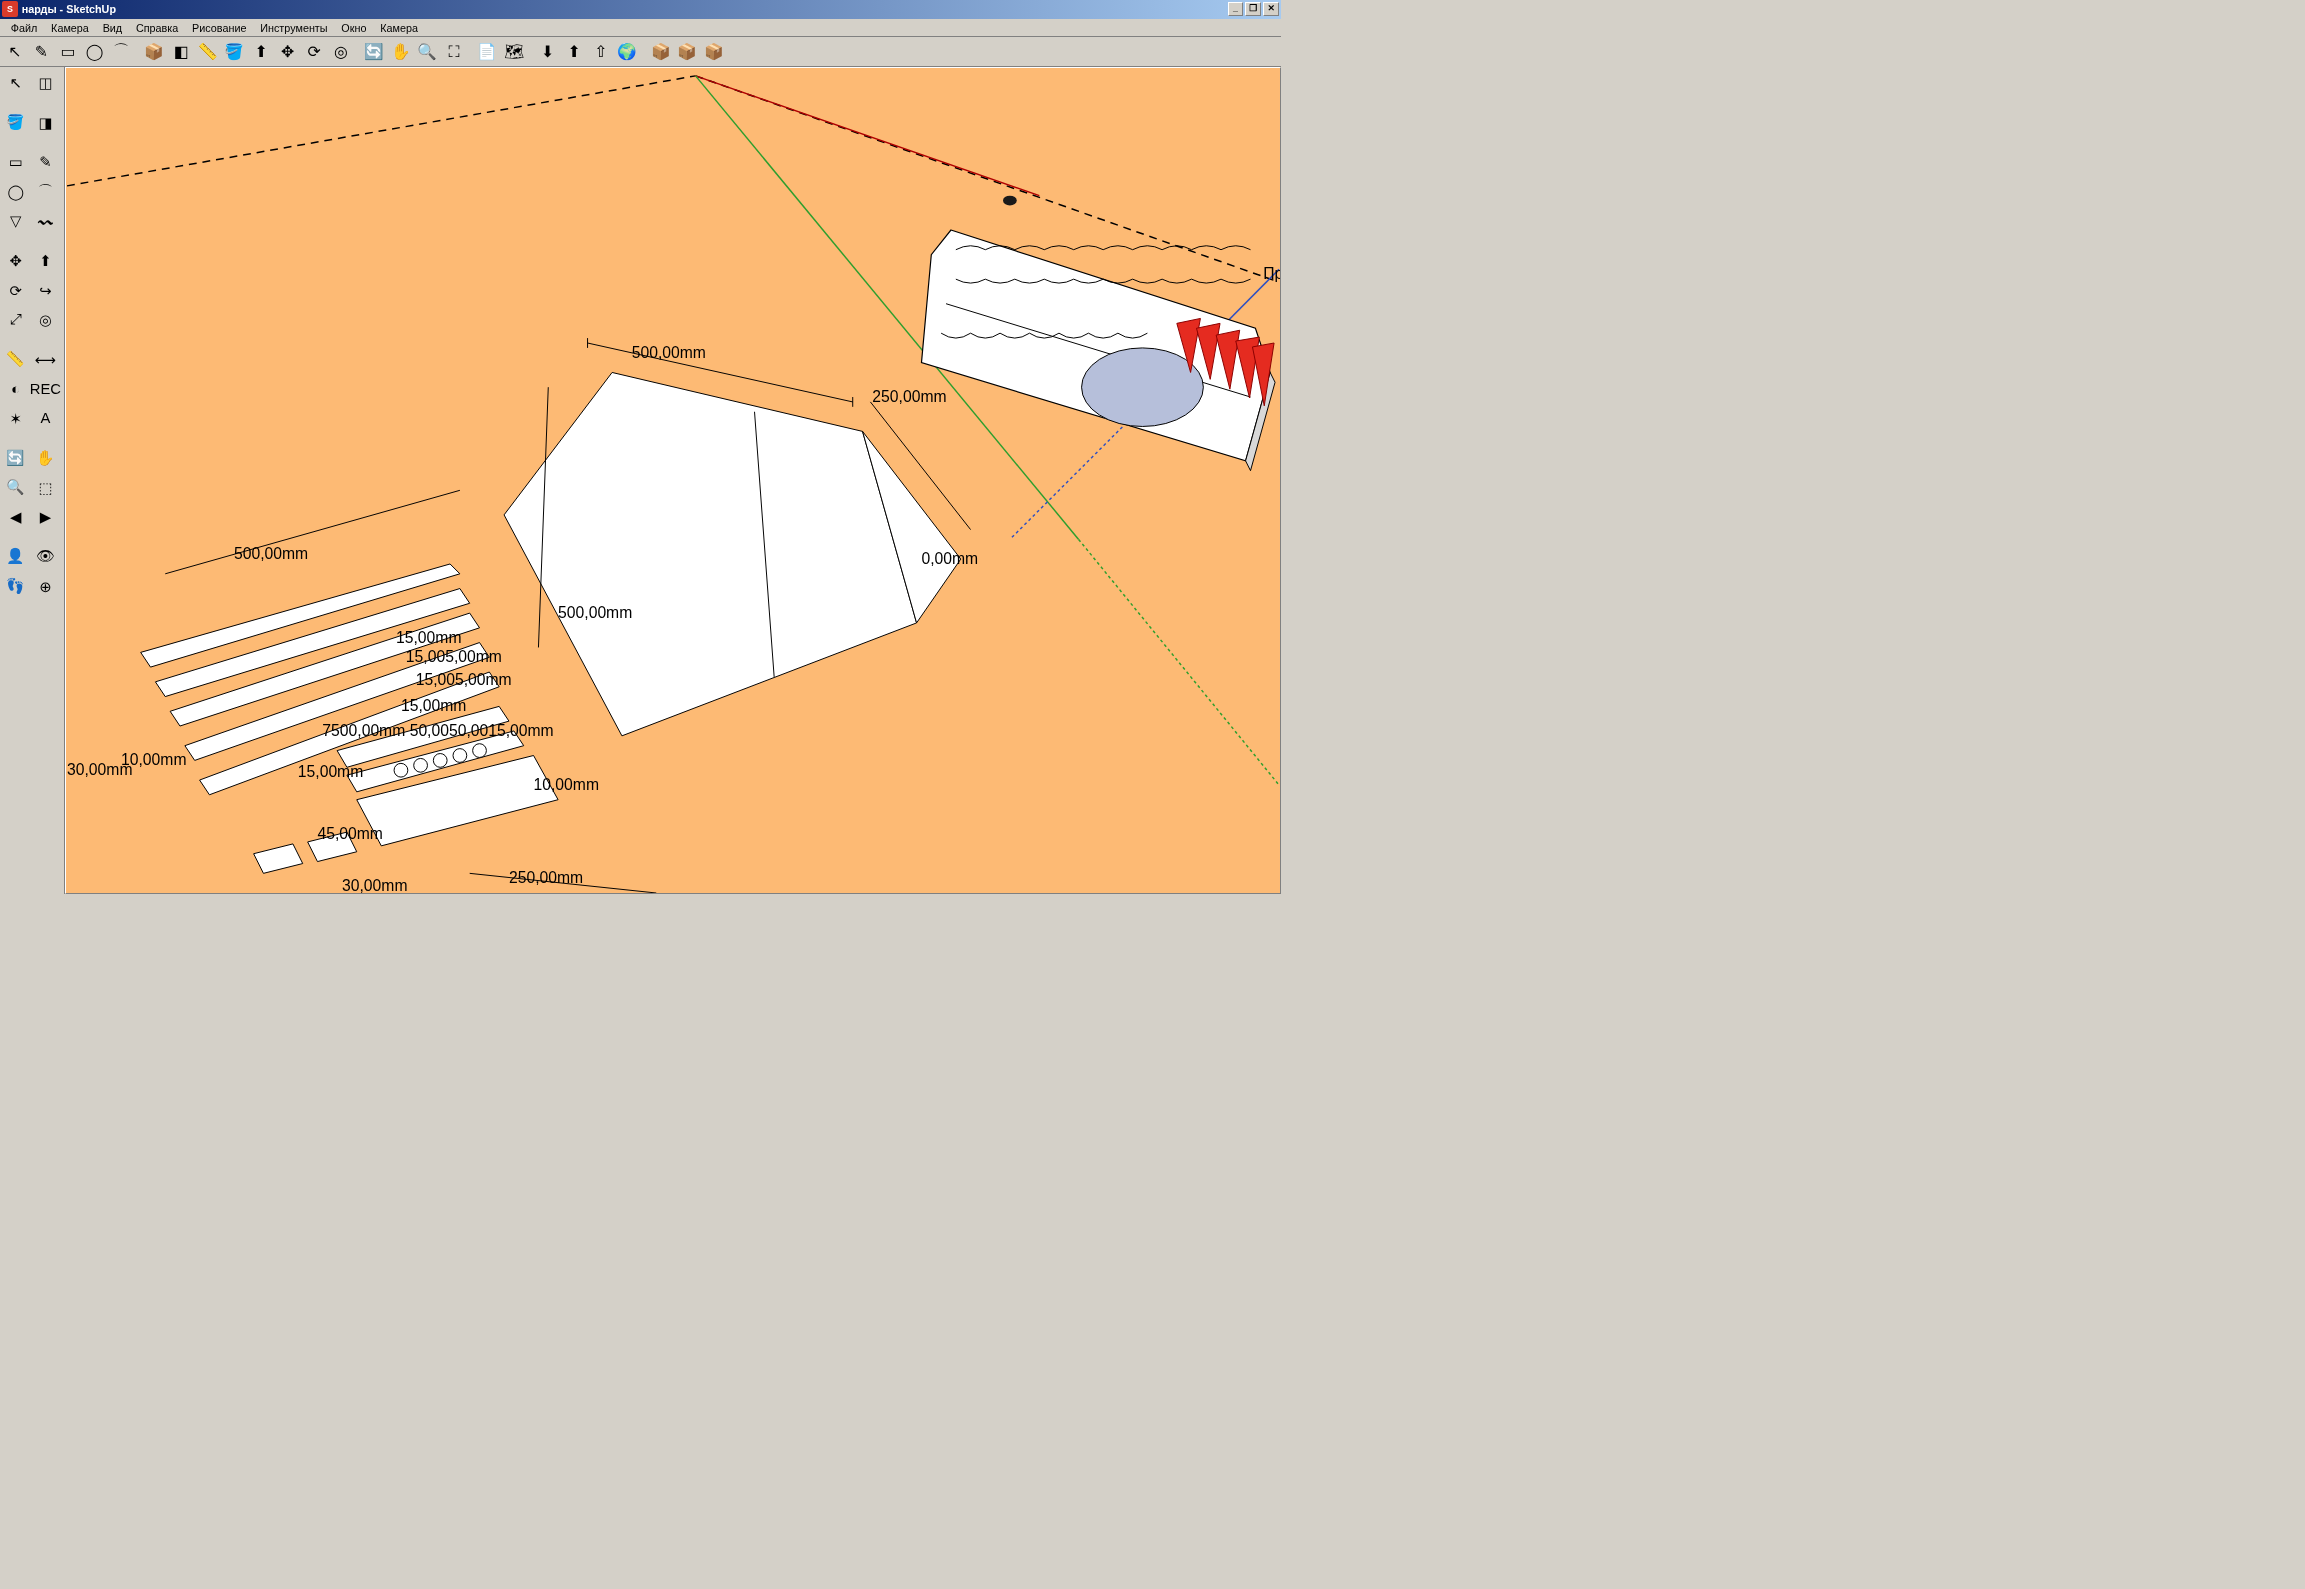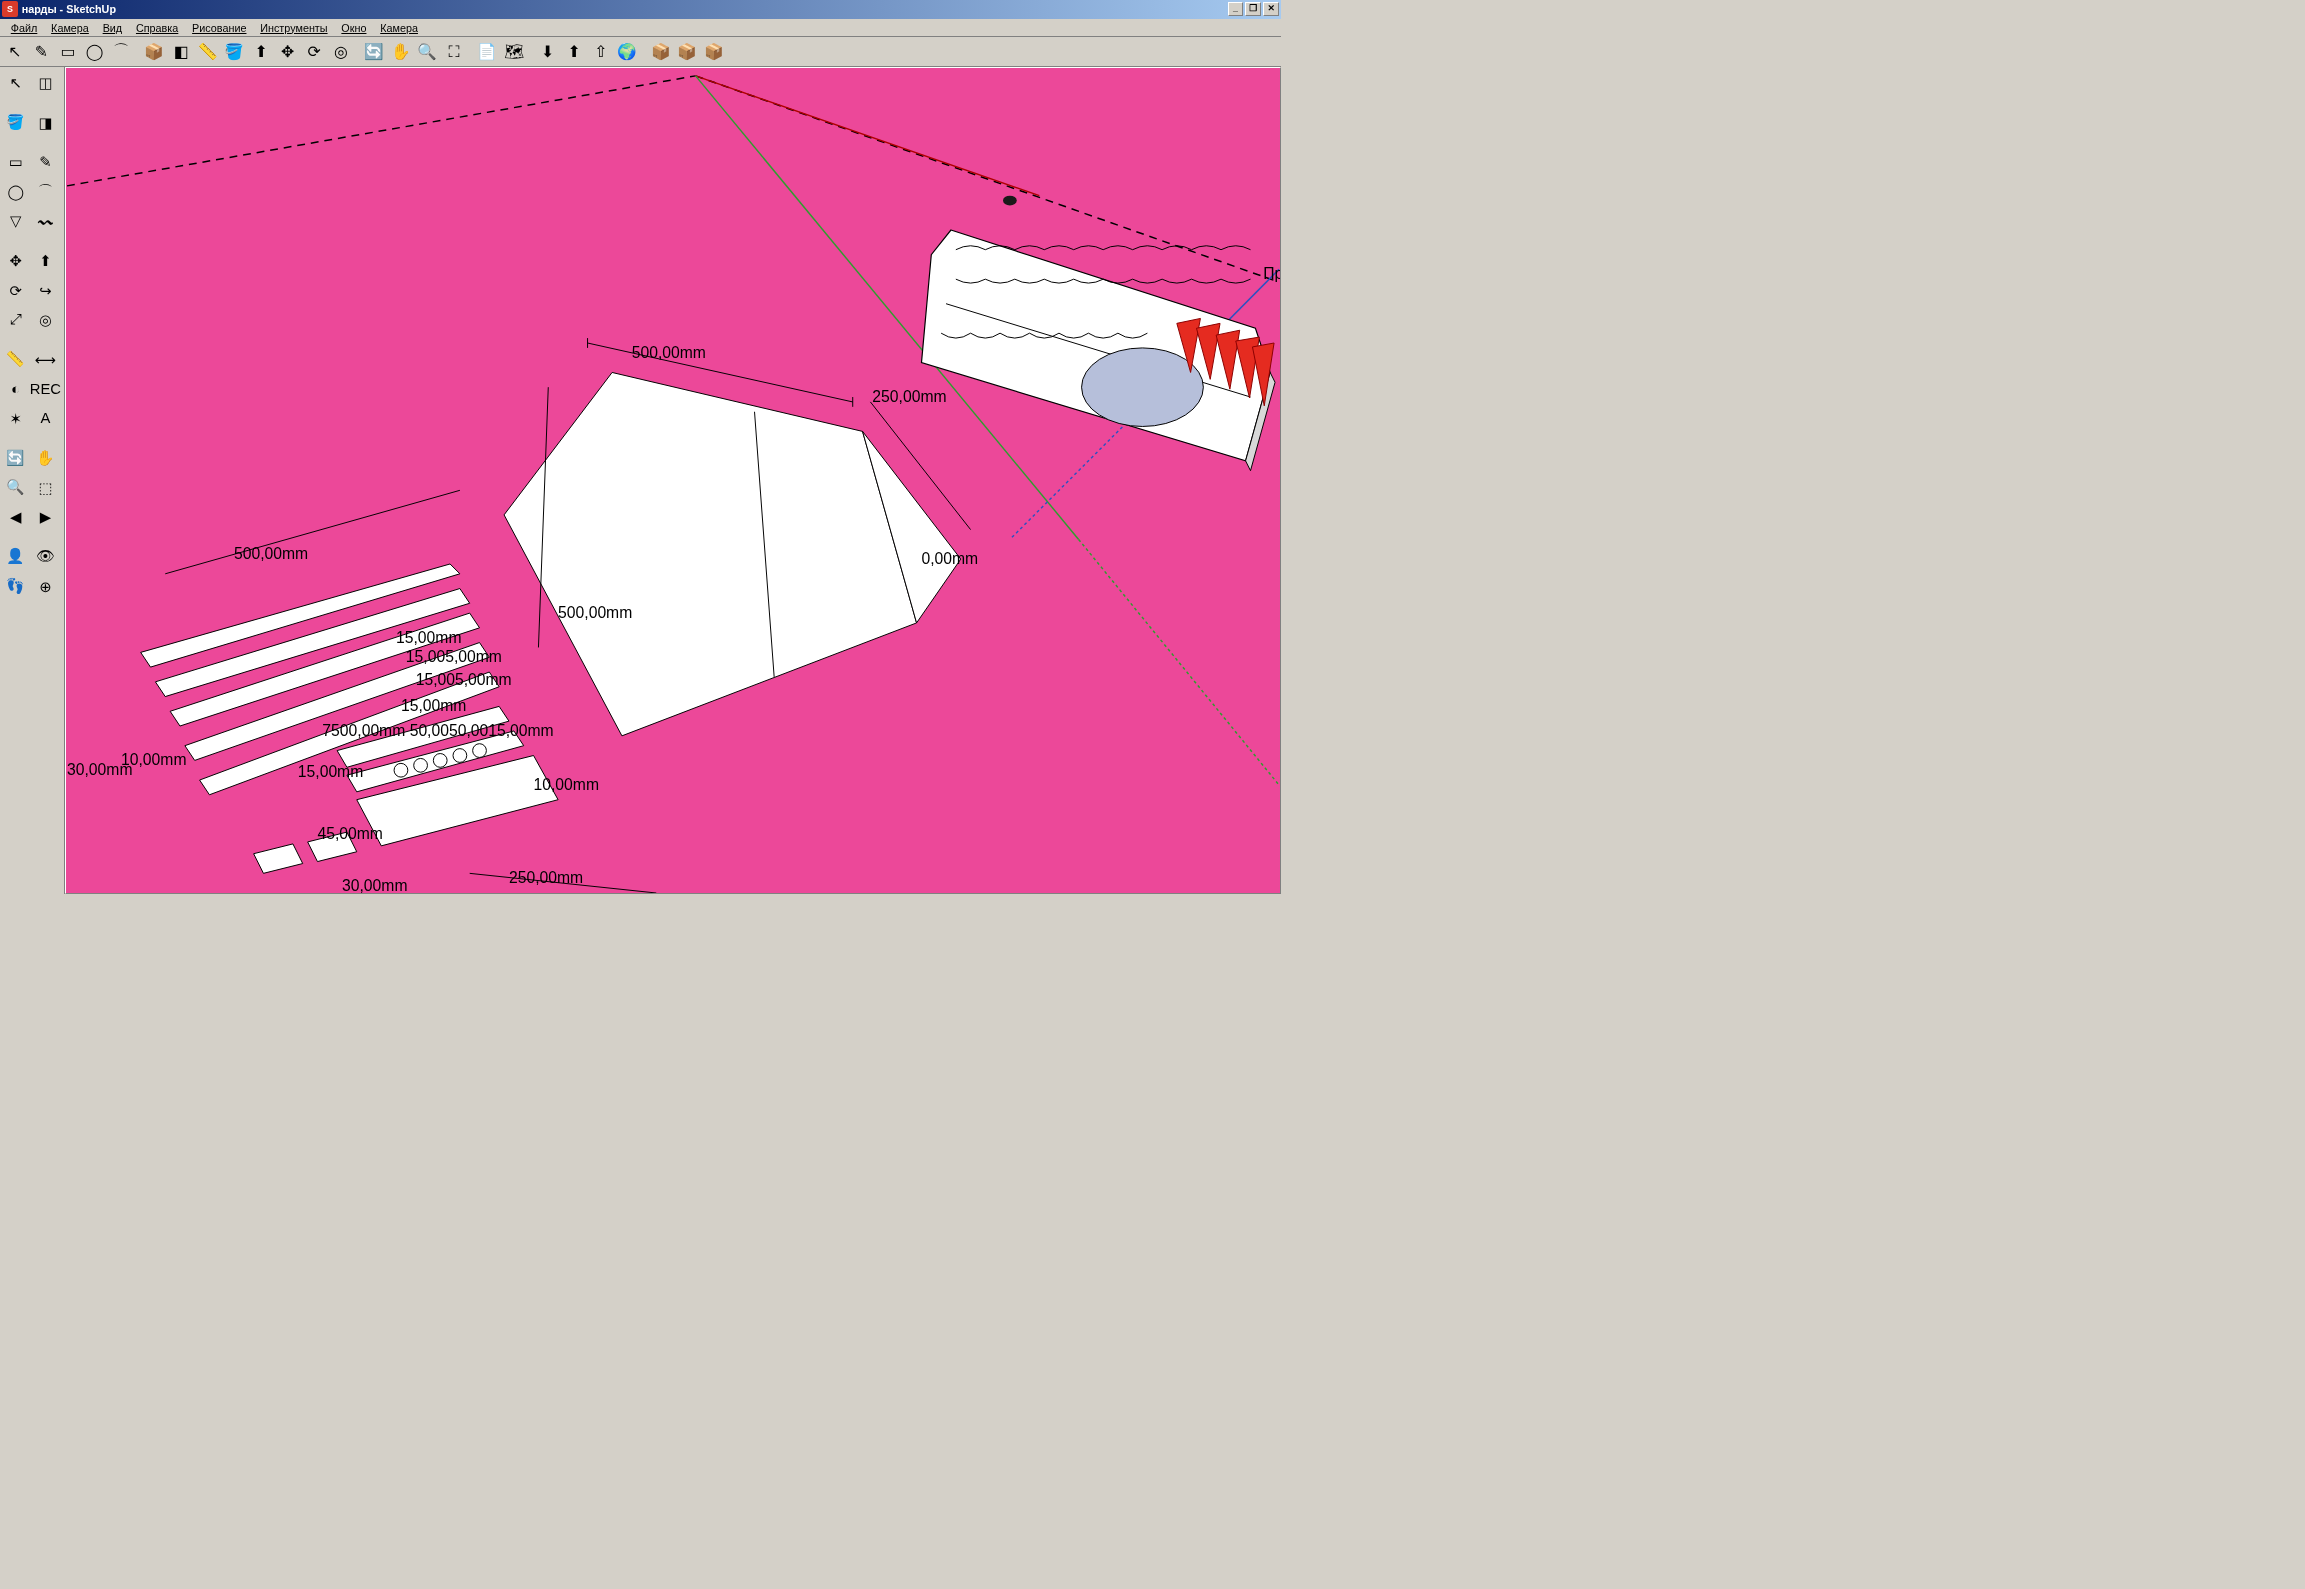--- a/index.html
+++ b/index.html
@@ -36,21 +36,21 @@
     width:15.8px;height:13.8px;background:#d4d0c8;border:1px solid #808080;
     border-top-color:#fff;border-left-color:#fff;
     font-size:8.9px;line-height:10.8px;text-align:center;color:#000;
   }
   
   .menubar{
     height:18.7px;background:#d4d0c8;display:flex;align-items:center;
     padding:0 3.9px;gap:0;
     border-bottom:1px solid #808080;
   }
-  .menu-item{padding:2px 6.9px;cursor:default;text-decoration:underline;}
+  .menu-item{padding:2px 6.9px;cursor:default;}
   
   .toolbar{
     height:29.6px;background:#d4d0c8;
     border-bottom:1px solid #808080;
     display:flex;align-items:center;padding:0 2px;gap:1px;
   }
   .tool-btn{
     width:25.6px;height:25.6px;border:1px solid transparent;
     display:flex;align-items:center;justify-content:center;
     font-size:15.8px;
@@ -66,21 +66,21 @@
     display:flex;flex-direction:column;padding:2px;gap:2px;
   }
   .side-row{display:flex;gap:2px;}
   .side-btn{
     width:27.6px;height:27.6px;border:1px solid transparent;
     display:flex;align-items:center;justify-content:center;font-size:14.8px;
   }
   .side-gap{height:7.9px;}
   
   .viewport{
-    flex:1;position:relative;background:#ec4899;overflow:hidden;
+    flex:1;position:relative;background:#fdba74;overflow:hidden;
     border:1px solid #808080;border-top-color:#fff;border-left-color:#fff;
   }
   .viewport svg{position:absolute;top:0;left:0;width:100%;height:100%;}
   .dim-text{font-family:Arial;font-size:16px;fill:#000;}
 </style>
 </head>
 <body>
 
 <div class="titlebar">
   <div class="app-icon">S</div>

